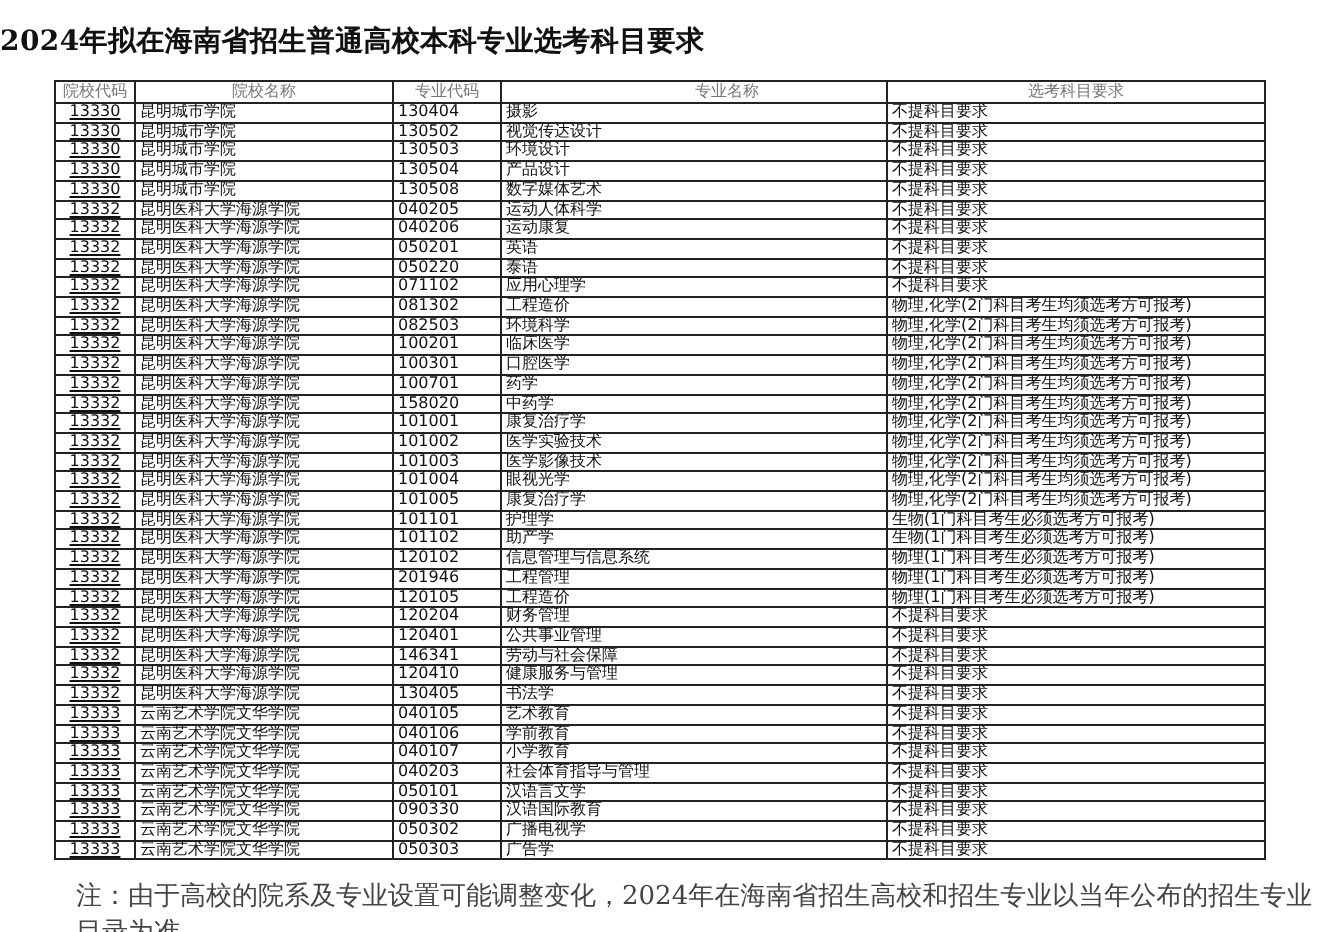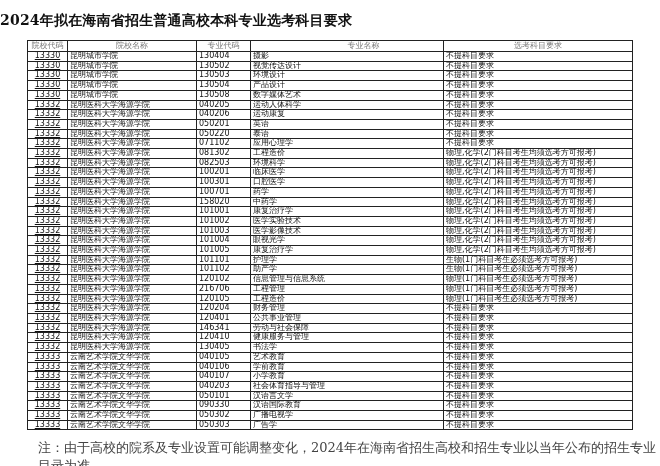--- a/index.html
+++ b/index.html
@@ -201,21 +201,21 @@
       <tr>
         <td class="code">13332</td>
         <td>昆明医科大学海源学院</td>
         <td>120102</td>
         <td>信息管理与信息系统</td>
         <td>物理(1门科目考生必须选考方可报考)</td>
       </tr>
       <tr>
         <td class="code">13332</td>
         <td>昆明医科大学海源学院</td>
-        <td>216706</td>
+        <td>201946</td>
         <td>工程管理</td>
         <td>物理(1门科目考生必须选考方可报考)</td>
       </tr>
       <tr>
         <td class="code">13332</td>
         <td>昆明医科大学海源学院</td>
         <td>120105</td>
         <td>工程造价</td>
         <td>物理(1门科目考生必须选考方可报考)</td>
       </tr>

